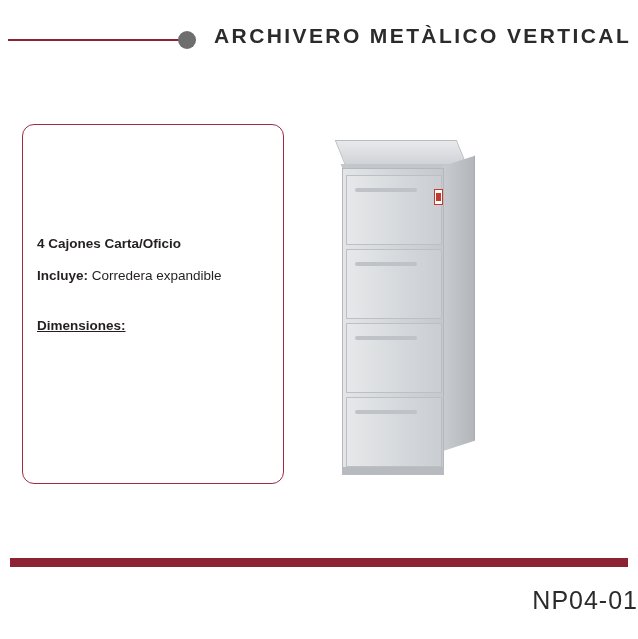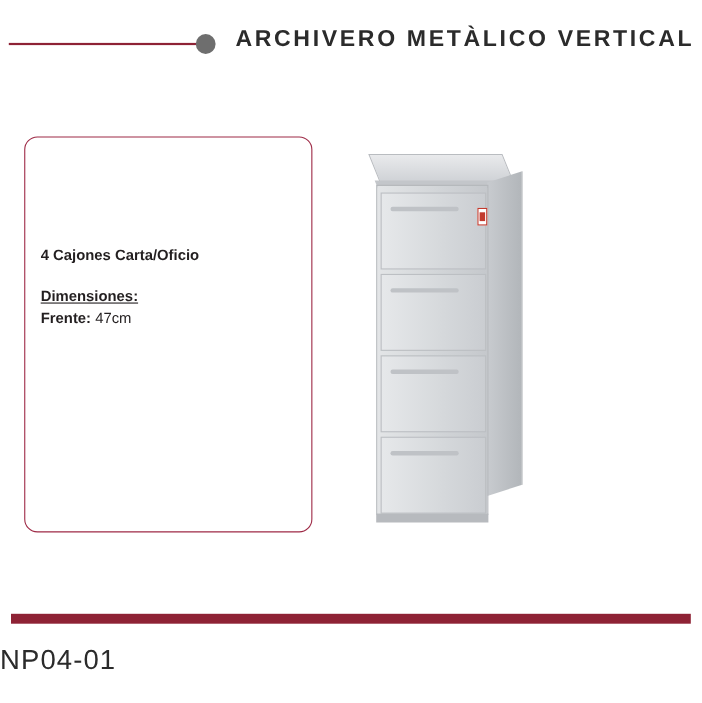--- a/index.html
+++ b/index.html
@@ -66,21 +66,21 @@
   .info-body {
     position: absolute;
     left: 37px;
     top: 222px;
     width: 236px;
     font-size: 13.5px;
     line-height: 20px;
     color: #231f20;
   }
   .info-body .line {
-    margin: 0 0 0 0;
+    margin: 12px 0 0 0;
   }
   .info-body .strong {
     font-weight: bold;
   }
   .spacer {
     height: 18px;
   }
   .dims-title {
     font-weight: bold;
     margin-bottom: 1px;
@@ -196,44 +196,44 @@
     top: 558px;
     width: 618px;
     height: 9px;
     background: #8e2235;
   }
   .footer-code {
     position: absolute;
     left: 0;
     top: 586px;
     width: 638px;
-    text-align: left;
+    text-align: right;
     font-size: 25px;
     letter-spacing: 1px;
     color: #2b2b2b;
   }
 </style>
 </head>
 <body>
 
 <div class="header">
   <div class="header-rule"></div>
   <div class="header-dot"></div>
   <div class="header-title">ARCHIVERO METÀLICO VERTICAL</div>
 </div>
 
 <div class="info-card"></div>
 
 <div class="info-body">
   <div class="line strong">4 Cajones Carta/Oficio</div>
+  <div class="line">
+    <span class="strong">Incluye:</span><span> Corredera expandible</span>
+  </div>
   <div class="spacer"></div>
   <div class="line dims-title">Dimensiones:</div>
-  <div class="line">
-    <span class="strong">Frente:</span><span> 47cm</span>
-  </div>
 </div>
 
 <div class="product">
   <div class="cab-top"></div>
   <div class="cab-top-edge"></div>
   <div class="cab-side"></div>
   <div class="cab-front">
     <div class="drawer d1">
         <div class="handle"></div>
       </div>

